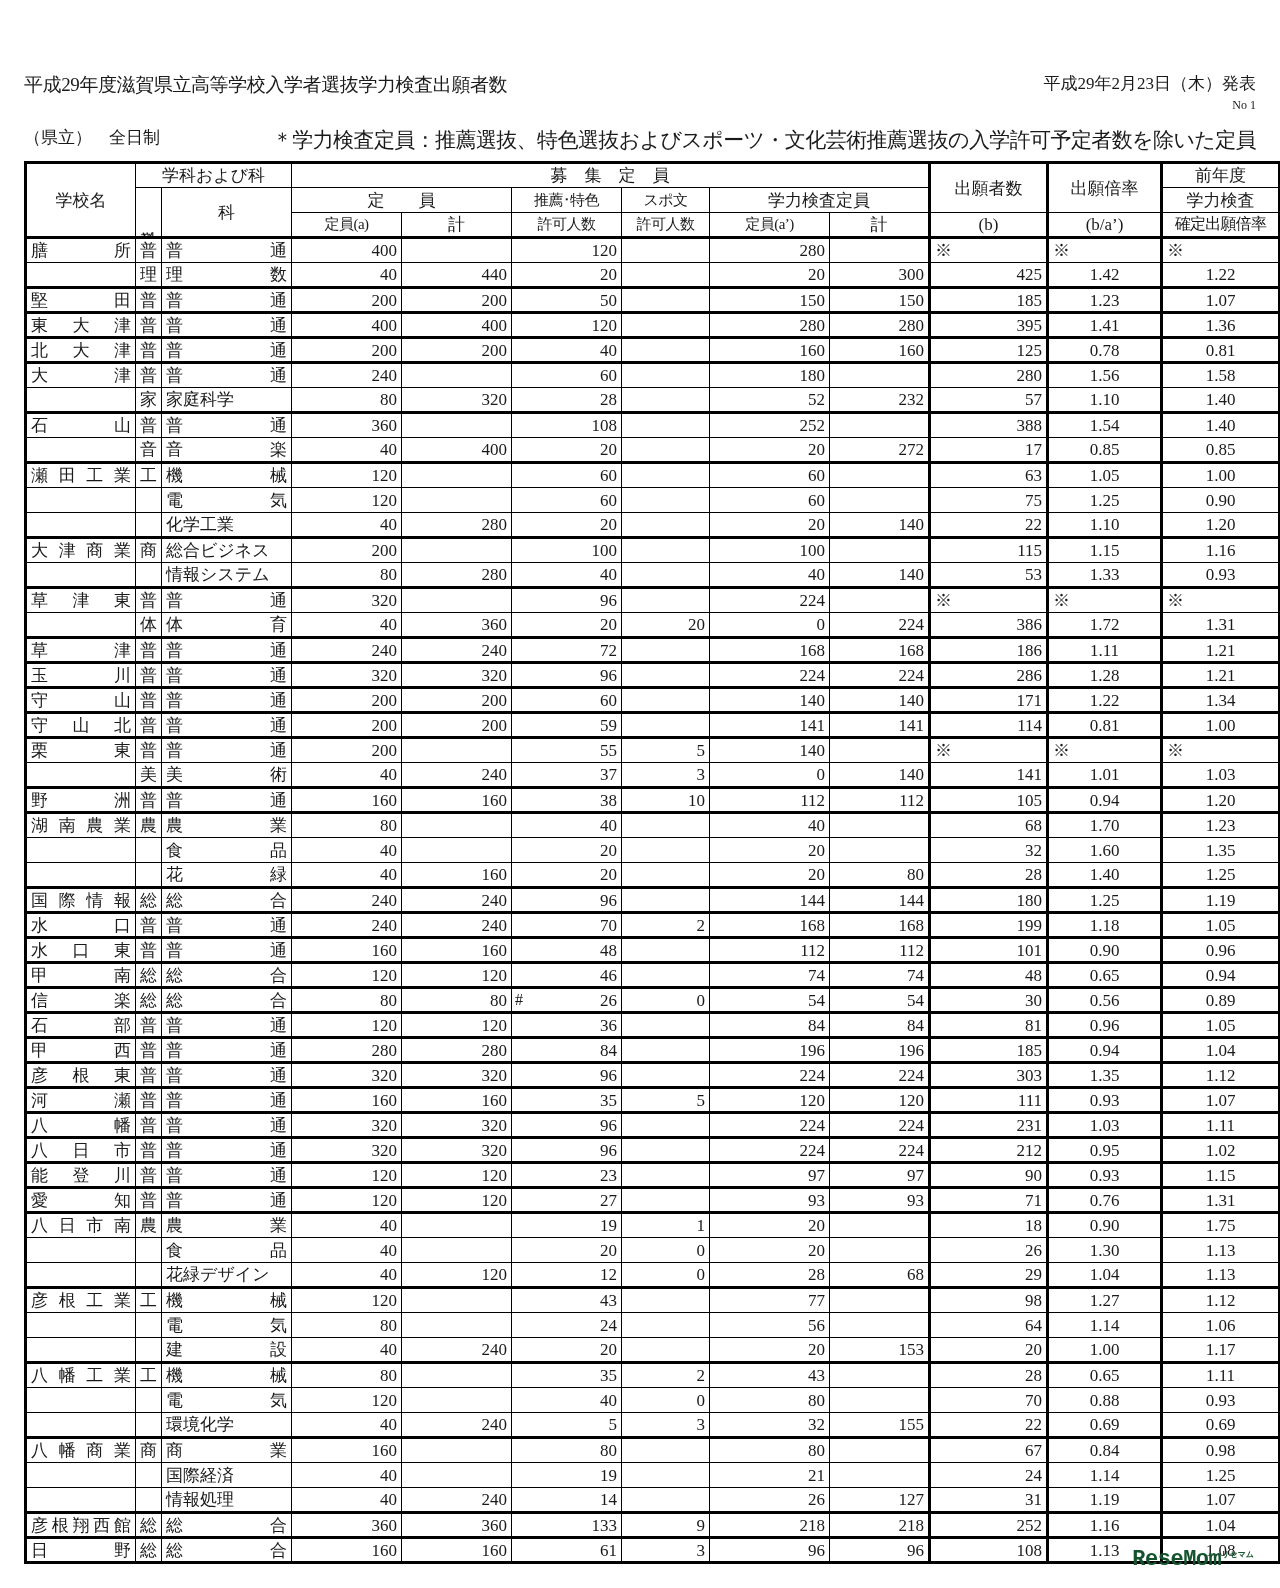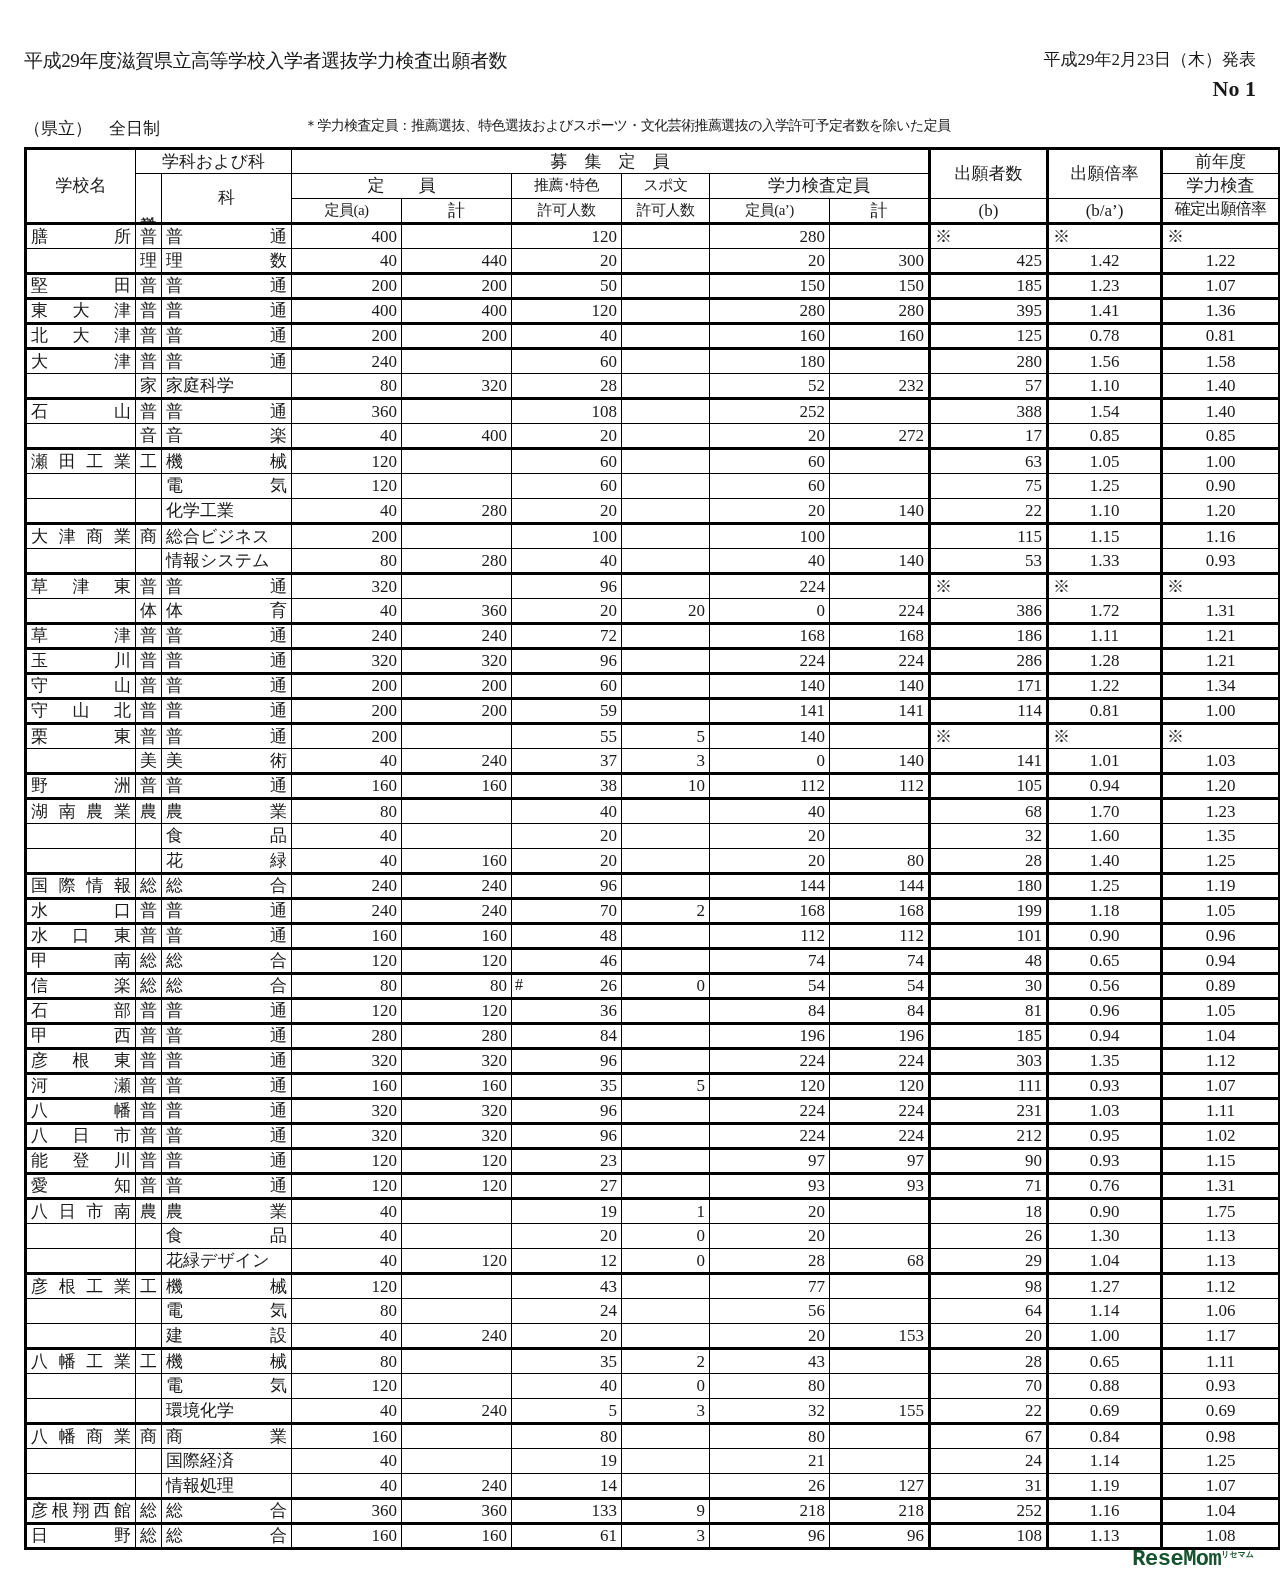--- a/index.html
+++ b/index.html
@@ -21,51 +21,50 @@
     height: 1588px;
     box-sizing: border-box;
     padding: 0 24px;
   }
 
   
   .hdr-row {
     display: flex;
     justify-content: space-between;
     align-items: flex-start;
-    padding-top: 48px;
+    padding-top: 72px;
   }
   .doc-title {
     font-size: 19px;
     letter-spacing: -0.4px;
     white-space: nowrap;
   }
   .pub-block {
     text-align: right;
     line-height: 1.45;
   }
   .pub-date {
     font-size: 17px;
     white-space: nowrap;
   }
   .page-no {
-    font-size: 22px;
-    font-weight: bold;
+    font-size: 12px;
   }
   .sub-row {
     display: flex;
     align-items: flex-start;
     margin-top: 12px;
   }
   .kenritsu {
     font-size: 17px;
     white-space: nowrap;
     width: 280px;
   }
   .note {
-    font-size: 14px;
+    font-size: 21px;
     letter-spacing: -0.6px;
     white-space: nowrap;
   }
 
   
   table.grid {
     border-collapse: collapse;
     width: 1232px;
     margin-top: 7px;
     table-layout: fixed;

